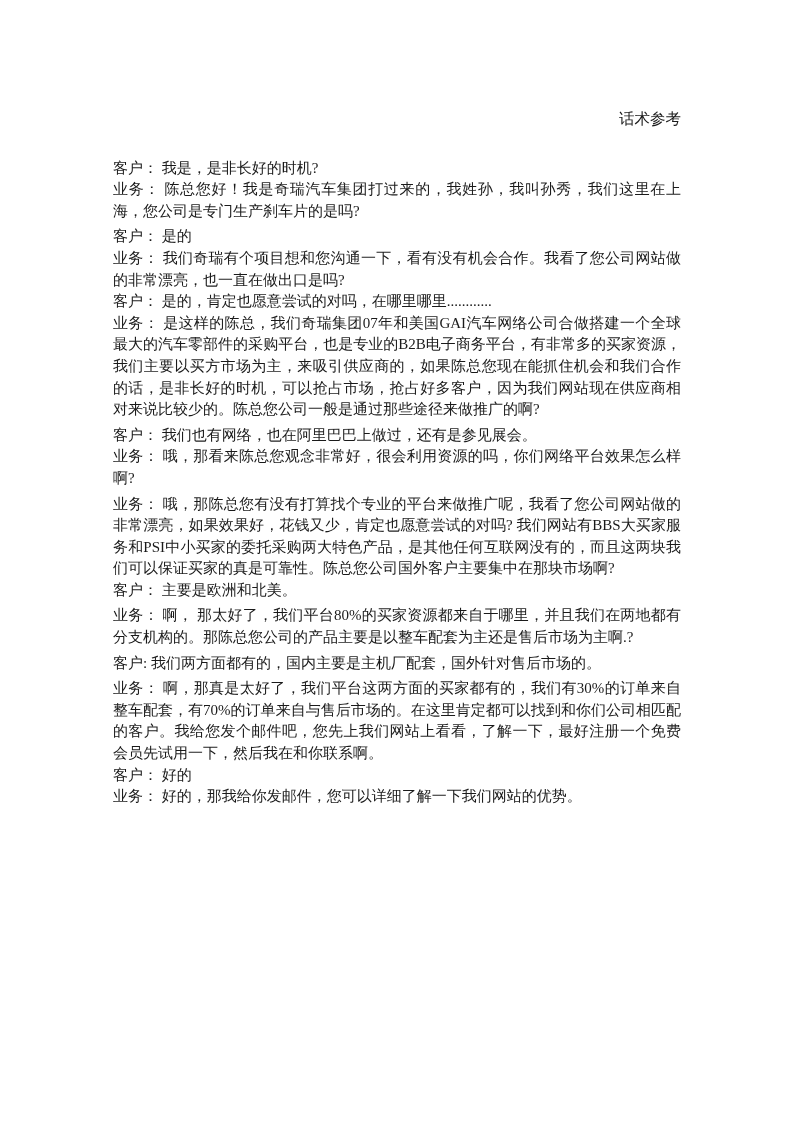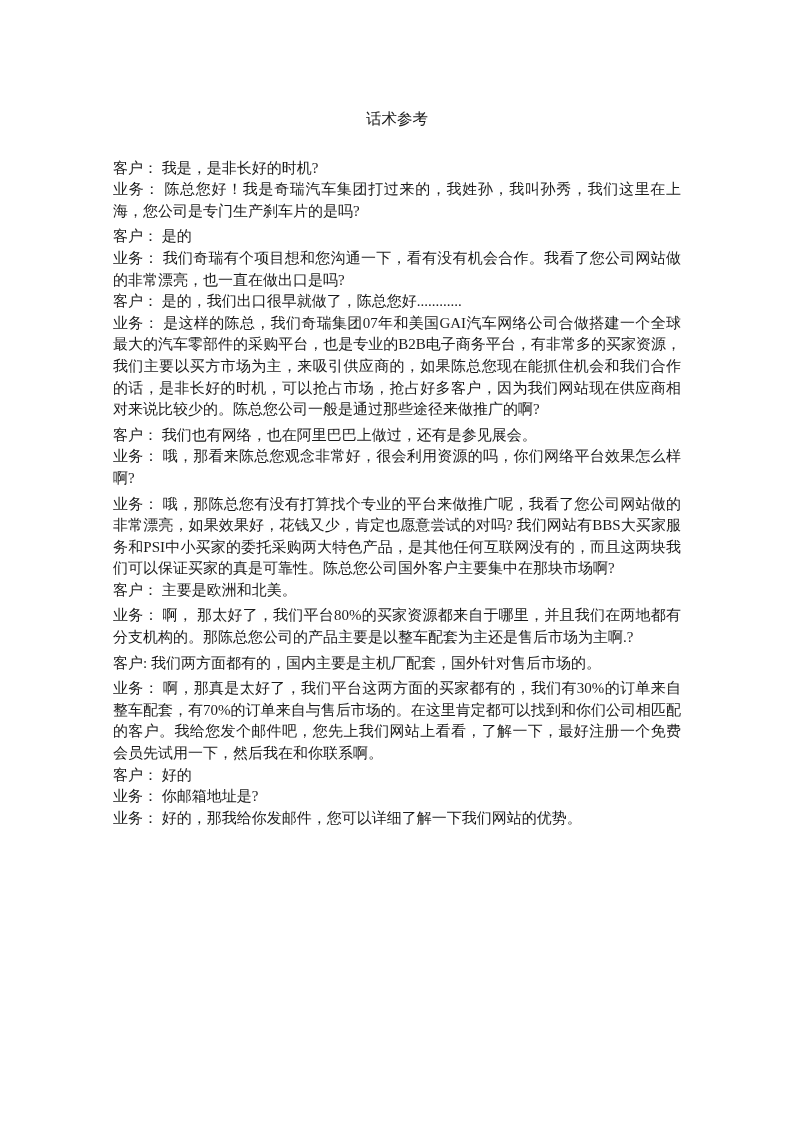--- a/index.html
+++ b/index.html
@@ -14,21 +14,21 @@
     background: #ffffff;
     box-sizing: border-box;
     padding: 108px 113px 0 113px;
     font-family: "Liberation Serif", "DejaVu Serif", serif;
     color: #1a1a1a;
     font-size: 15px;
     line-height: 21.6px;
     overflow: hidden;
   }
   .title {
-    text-align: center;
+    text-align: right;
     font-size: 15.5px;
     margin: 0 0 28px 0;
     font-weight: normal;
   }
   .content p.para {
     margin: 0;
     text-align: justify;
     word-break: break-all;
   }
   .content p.para.gap {
@@ -38,26 +38,25 @@
 </head>
 <body>
 
 <div class="page">
   <h1 class="title">话术参考</h1>
   <div class="content" id="paragraphs">
       <p class="para">客户：  我是，是非长好的时机?</p>
       <p class="para">业务：  陈总您好！我是奇瑞汽车集团打过来的，我姓孙，我叫孙秀，我们这里在上海，您公司是专门生产刹车片的是吗?</p>
       <p class="para gap">客户：  是的</p>
       <p class="para">业务：  我们奇瑞有个项目想和您沟通一下，看有没有机会合作。我看了您公司网站做的非常漂亮，也一直在做出口是吗?</p>
-      <p class="para">客户：  是的，我们出口很早就做了，陈总您好............</p>
+      <p class="para">客户：  是的，肯定也愿意尝试的对吗，在哪里哪里............</p>
       <p class="para">业务：  是这样的陈总，我们奇瑞集团07年和美国GAI汽车网络公司合做搭建一个全球最大的汽车零部件的采购平台，也是专业的B2B电子商务平台，有非常多的买家资源，我们主要以买方市场为主，来吸引供应商的，如果陈总您现在能抓住机会和我们合作的话，是非长好的时机，可以抢占市场，抢占好多客户，因为我们网站现在供应商相对来说比较少的。陈总您公司一般是通过那些途径来做推广的啊?</p>
       <p class="para gap">客户：  我们也有网络，也在阿里巴巴上做过，还有是参见展会。</p>
       <p class="para">业务：  哦，那看来陈总您观念非常好，很会利用资源的吗，你们网络平台效果怎么样啊?</p>
       <p class="para gap">业务：  哦，那陈总您有没有打算找个专业的平台来做推广呢，我看了您公司网站做的非常漂亮，如果效果好，花钱又少，肯定也愿意尝试的对吗? 我们网站有BBS大买家服务和PSI中小买家的委托采购两大特色产品，是其他任何互联网没有的，而且这两块我们可以保证买家的真是可靠性。陈总您公司国外客户主要集中在那块市场啊?</p>
       <p class="para">客户： 主要是欧洲和北美。</p>
       <p class="para gap">业务：  啊， 那太好了，我们平台80%的买家资源都来自于哪里，并且我们在两地都有分支机构的。那陈总您公司的产品主要是以整车配套为主还是售后市场为主啊.?</p>
       <p class="para gap">客户: 我们两方面都有的，国内主要是主机厂配套，国外针对售后市场的。</p>
       <p class="para gap">业务：  啊，那真是太好了，我们平台这两方面的买家都有的，我们有30%的订单来自整车配套，有70%的订单来自与售后市场的。在这里肯定都可以找到和你们公司相匹配的客户。我给您发个邮件吧，您先上我们网站上看看，了解一下，最好注册一个免费会员先试用一下，然后我在和你联系啊。</p>
       <p class="para">客户：  好的</p>
-      <p class="para">业务：  你邮箱地址是?</p>
       <p class="para">业务：  好的，那我给你发邮件，您可以详细了解一下我们网站的优势。</p>
     </div>
 </div>
 
 </body></html>

